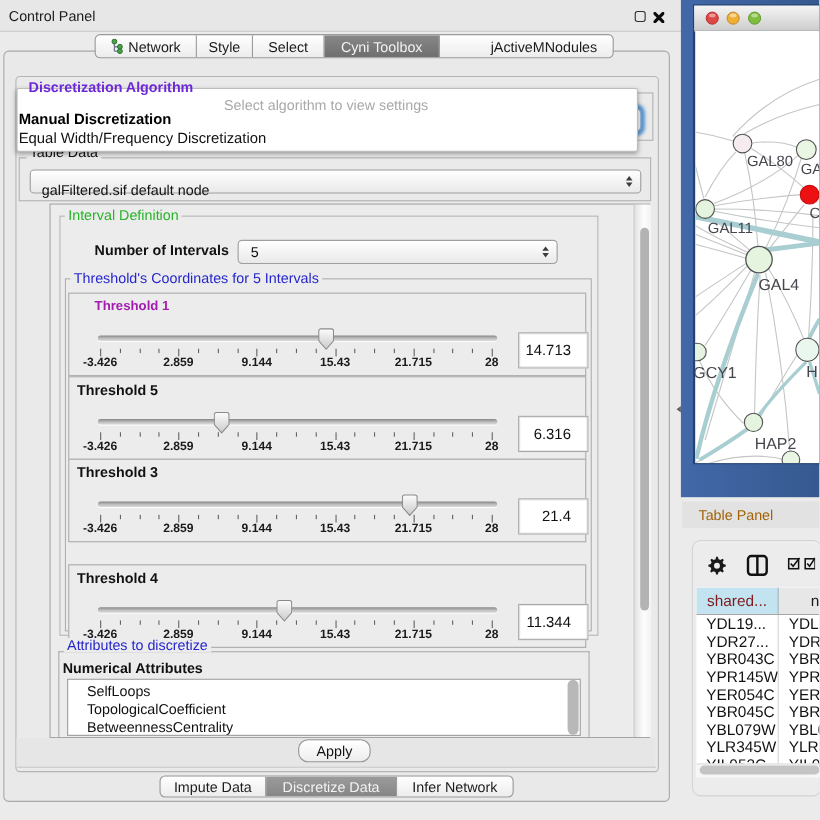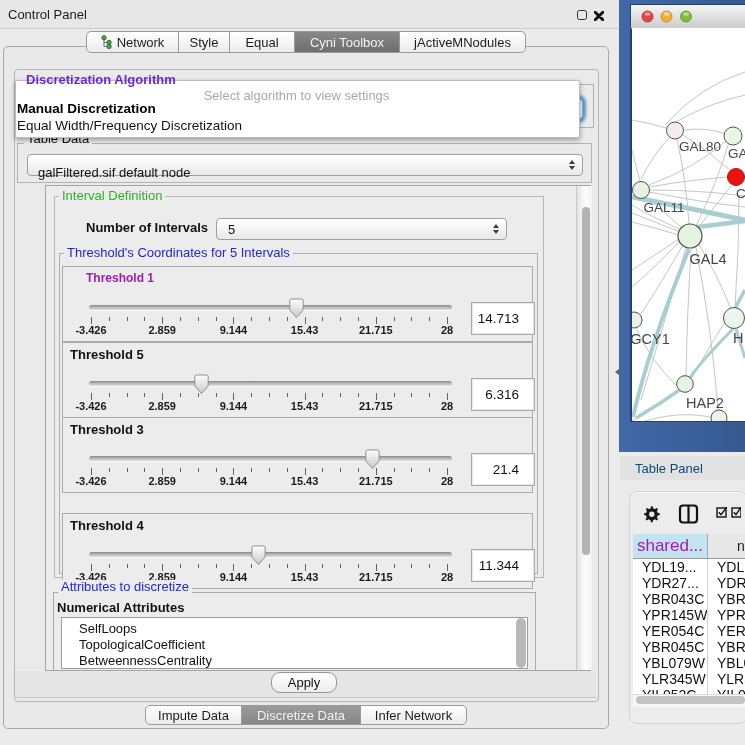--- a/index.html
+++ b/index.html
@@ -40,23 +40,23 @@
 <div class="seg" style="left:86px;top:31px;">
   <div class="sg" style="width:91px;">
     <svg width="11" height="14" viewBox="0 0 11 14" style="margin-right:5px;">
       <path d="M3 4 L3 11.5 M3 7.5 L7.5 7.5 M3 11.5 L7.5 11.5" stroke="#707a92" stroke-width="1.2" fill="none"></path>
       <circle cx="3" cy="2.8" r="2.2" fill="#47a347" stroke="#2c6e2c" stroke-width="0.9"></circle>
       <circle cx="8" cy="7.5" r="2.2" fill="#47a347" stroke="#2c6e2c" stroke-width="0.9"></circle>
       <circle cx="8" cy="11.5" r="2.2" fill="#47a347" stroke="#2c6e2c" stroke-width="0.9"></circle>
     </svg>
     Network</div>
   <div class="sg" style="width:50px;">Style</div>
-  <div class="sg" style="width:64px;">Equal</div>
+  <div class="sg" style="width:64px;">Select</div>
   <div class="sg sel" style="width:104px;">Cyni Toolbox</div>
-  <div class="sg" style="width:125px;">jActiveMNodules</div>
+  <div class="sg" style="width:125px;padding-left:32px;">jActiveMNodules</div>
 </div>
 
 <div class="gbox" style="left:20px;top:84px;width:572px;height:42px;"></div>
 <div class="abs" style="left:28px;top:98px;width:553px;height:20px;border-radius:5px;background:#f0f0f0;border:1px solid #85aed3;box-shadow:0 0 3px 3px rgba(74,140,205,.9);"></div>
 <div class="abs" style="left:567px;top:102px;width:0;height:0;border-left:3.5px solid transparent;border-right:3.5px solid transparent;border-bottom:4px solid #888;"></div>
 <div class="abs" style="left:567px;top:109px;width:0;height:0;border-left:3.5px solid transparent;border-right:3.5px solid transparent;border-top:4px solid #888;"></div>
 
 <div class="gbox" style="left:17px;top:143px;width:573px;height:38px;"></div>
 <div class="gtitle" style="left:24px;top:132px;color:#111;">Table Data</div>
 <div class="combo" style="left:27px;top:154px;width:554px;height:20px;">
@@ -351,41 +351,41 @@
     <text x="736" y="198" font-size="13.5">C</text>
     <text x="664" y="212" font-size="13.5" text-anchor="middle">GAL11</text>
     <text x="708" y="264" font-size="14.5" text-anchor="middle">GAL4</text>
     <text x="650" y="344" font-size="14.5" text-anchor="middle">GCY1</text>
     <text x="733" y="343" font-size="14.5">H</text>
     <text x="705" y="408" font-size="14.5" text-anchor="middle">HAP2</text>
   </g>
 </svg>
 
 <div class="abs" style="left:620px;top:456px;width:125px;height:24px;background:#e2e2e2;"></div>
-<div class="abs" style="left:635px;top:461px;font-size:13px;color:#0c4a6e;">Table Panel</div>
+<div class="abs" style="left:635px;top:461px;font-size:13px;color:#a16207;">Table Panel</div>
 
 <div class="abs" style="left:629px;top:491px;width:116px;height:231px;background:#ececec;border:1px solid #d3d3d3;border-radius:8px;box-shadow:inset 0 1px 0 #f8f8f8;"></div>
 
 <svg class="abs" style="left:641px;top:503px;" width="100" height="22" viewBox="0 0 100 22">
   <g fill="#1a1a1a">
     <path d="M10 3.2 L11.6 3.2 L12.2 5.4 a5.5 5.5 0 0 1 1.7 0.7 l2-1.1 L17 6.1 l-1.1 2 a5.5 5.5 0 0 1 0.7 1.7 l2.2 0.6 v1.6 l-2.2 0.6 a5.5 5.5 0 0 1 -0.7 1.7 l1.1 2 -1.1 1.1 -2-1.1 a5.5 5.5 0 0 1 -1.7 0.7 l-0.6 2.2 h-1.6 l-0.6 -2.2 a5.5 5.5 0 0 1 -1.7 -0.7 l-2 1.1 -1.1 -1.1 1.1 -2 a5.5 5.5 0 0 1 -0.7 -1.7 L3 12 v-1.6 l2.2 -0.6 a5.5 5.5 0 0 1 0.7 -1.7 l-1.1 -2 L5.9 5 l2 1.1 a5.5 5.5 0 0 1 1.7 -0.7 Z M10.8 8.6 a2.7 2.7 0 1 0 0 5.4 a2.7 2.7 0 0 0 0 -5.4 Z" fill-rule="evenodd"></path>
   </g>
   <rect x="39" y="2.5" width="17" height="17" rx="3" fill="none" stroke="#111" stroke-width="2.2"></rect>
   <line x1="47.5" y1="2.5" x2="47.5" y2="19.5" stroke="#111" stroke-width="2.2"></line>
   <g stroke="#111" stroke-width="1.4" fill="none">
     <rect x="76" y="5" width="9" height="9"></rect>
     <path d="M77.8 9.2 l2.2 2.5 L85.8 4.2"></path>
     <rect x="91" y="5" width="9" height="9"></rect>
     <path d="M92.8 9.2 l2.2 2.5 L100 4.2"></path>
   </g>
 </svg>
 
 <div class="abs" style="left:633px;top:534px;width:112px;height:172px;background:#fff;overflow:hidden;">
   <div style="display:flex;height:24px;border-bottom:1px solid #9c9c9c;">
-    <div style="width:74px;background:#c3e3f1;border-right:1px solid #9bacb4;font-size:17px;color:#a21caf;text-align:center;line-height:24px;">shared...</div>
+    <div style="width:74px;background:#c3e3f1;border-right:1px solid #9bacb4;font-size:14px;color:#7f1d1d;text-align:center;line-height:24px;">shared...</div>
     <div style="flex:1;background:#e7e7e7;font-size:14px;color:#1c1c1c;padding-left:29px;line-height:24px;">n</div>
   </div>
   <div style="position:relative;font-size:14px;color:#111;">
     <div style="position:absolute;left:74px;top:0;width:1px;height:136px;background:#d4d4d4;"></div>
     <div style="line-height:16px;padding-left:9px;white-space:pre;">YDL19...<br>YDR27...<br>YBR043C<br>YPR145W<br>YER054C<br>YBR045C<br>YBL079W<br>YLR345W<br>YIL052C</div>
     <div style="position:absolute;left:84px;top:0;line-height:16px;white-space:pre;">YDL1<br>YDR2<br>YBR0<br>YPR1<br>YER0<br>YBR0<br>YBL0<br>YLR3<br>YIL0</div>
   </div>
 </div>
 <div class="abs" style="left:633px;top:694px;width:112px;height:12px;background:#f6f6f6;border-top:1px solid #ddd;"></div>
 <div class="abs" style="left:636px;top:696px;width:109px;height:8px;background:#c4c4c4;border-radius:4px;"></div>

